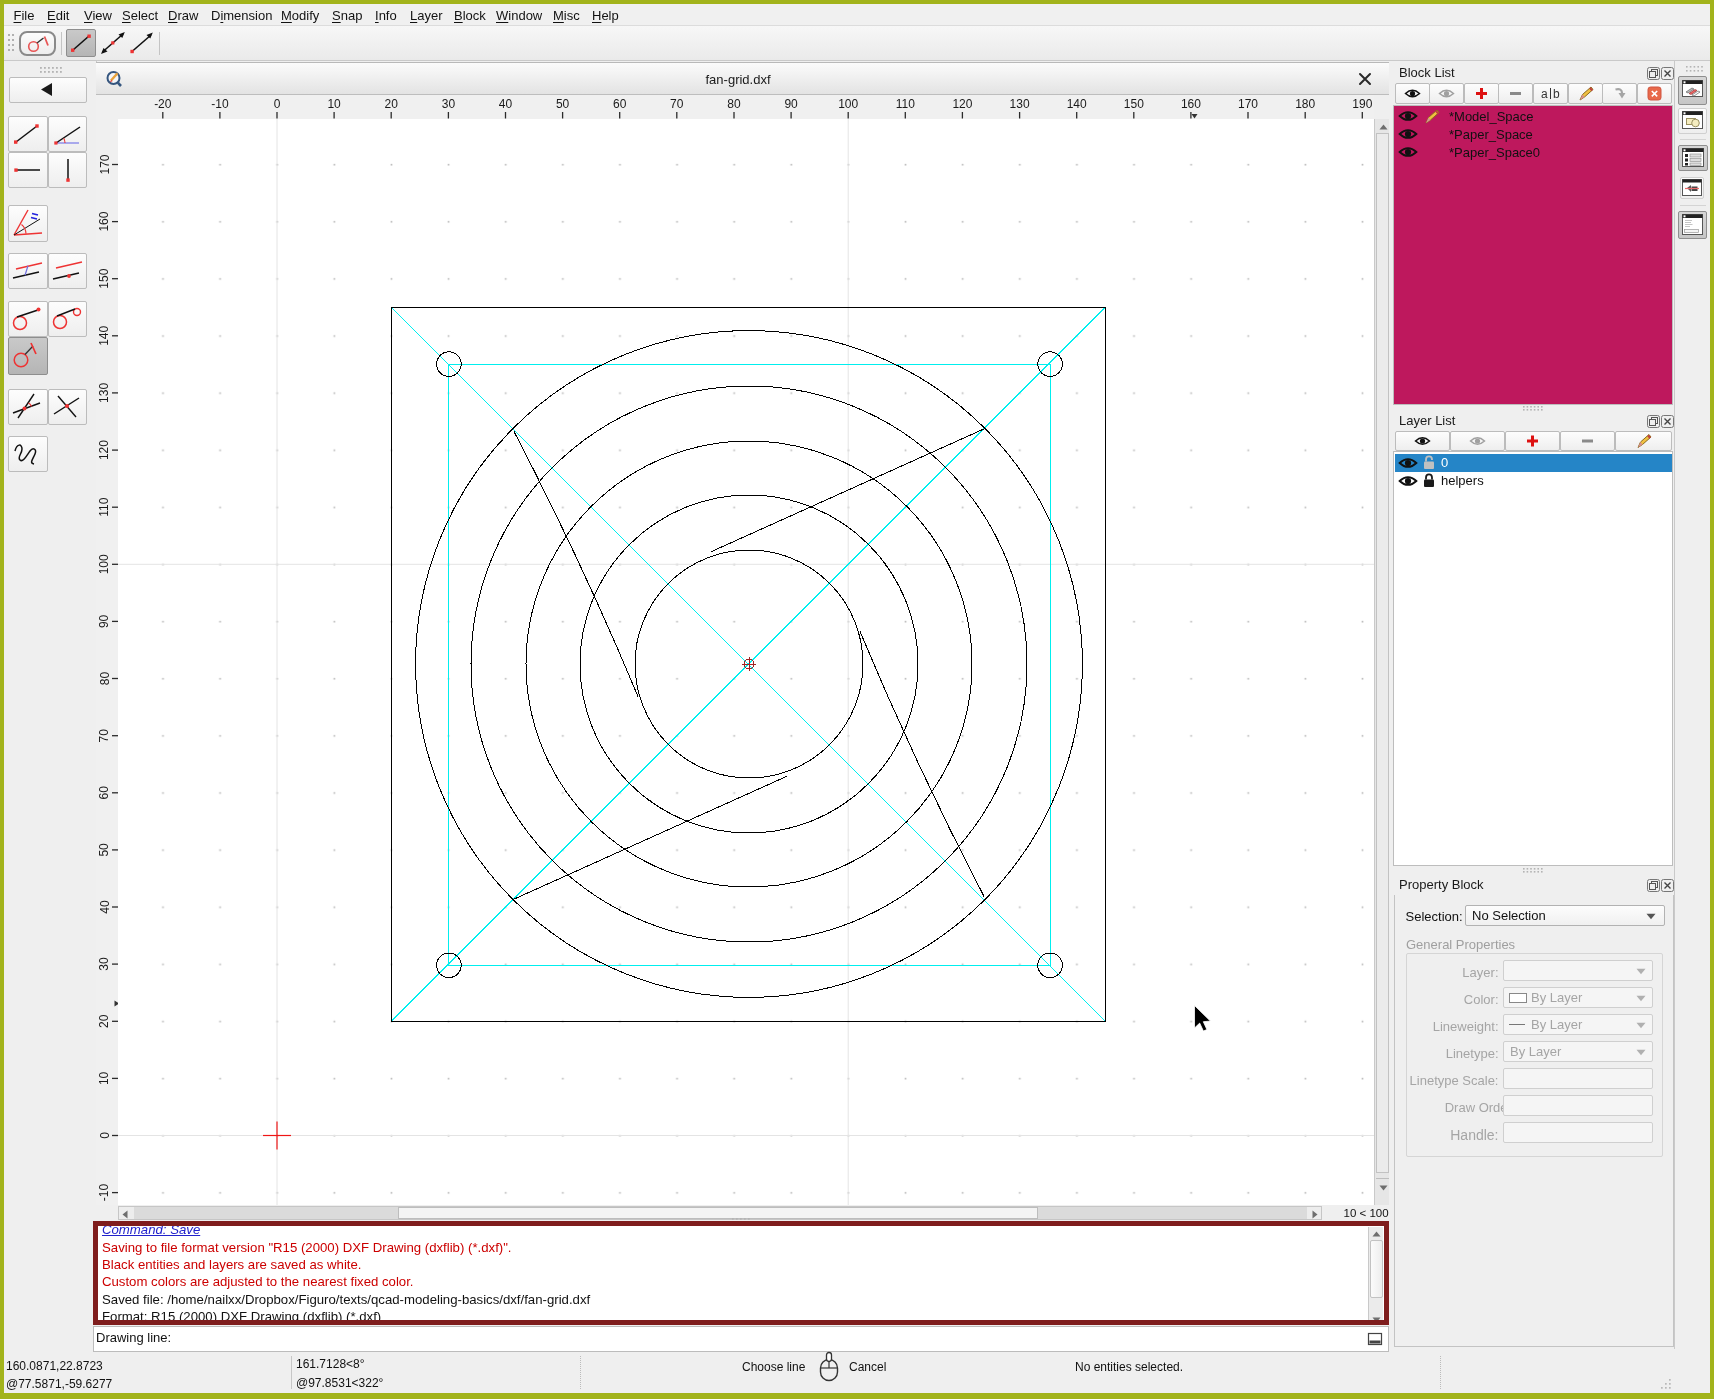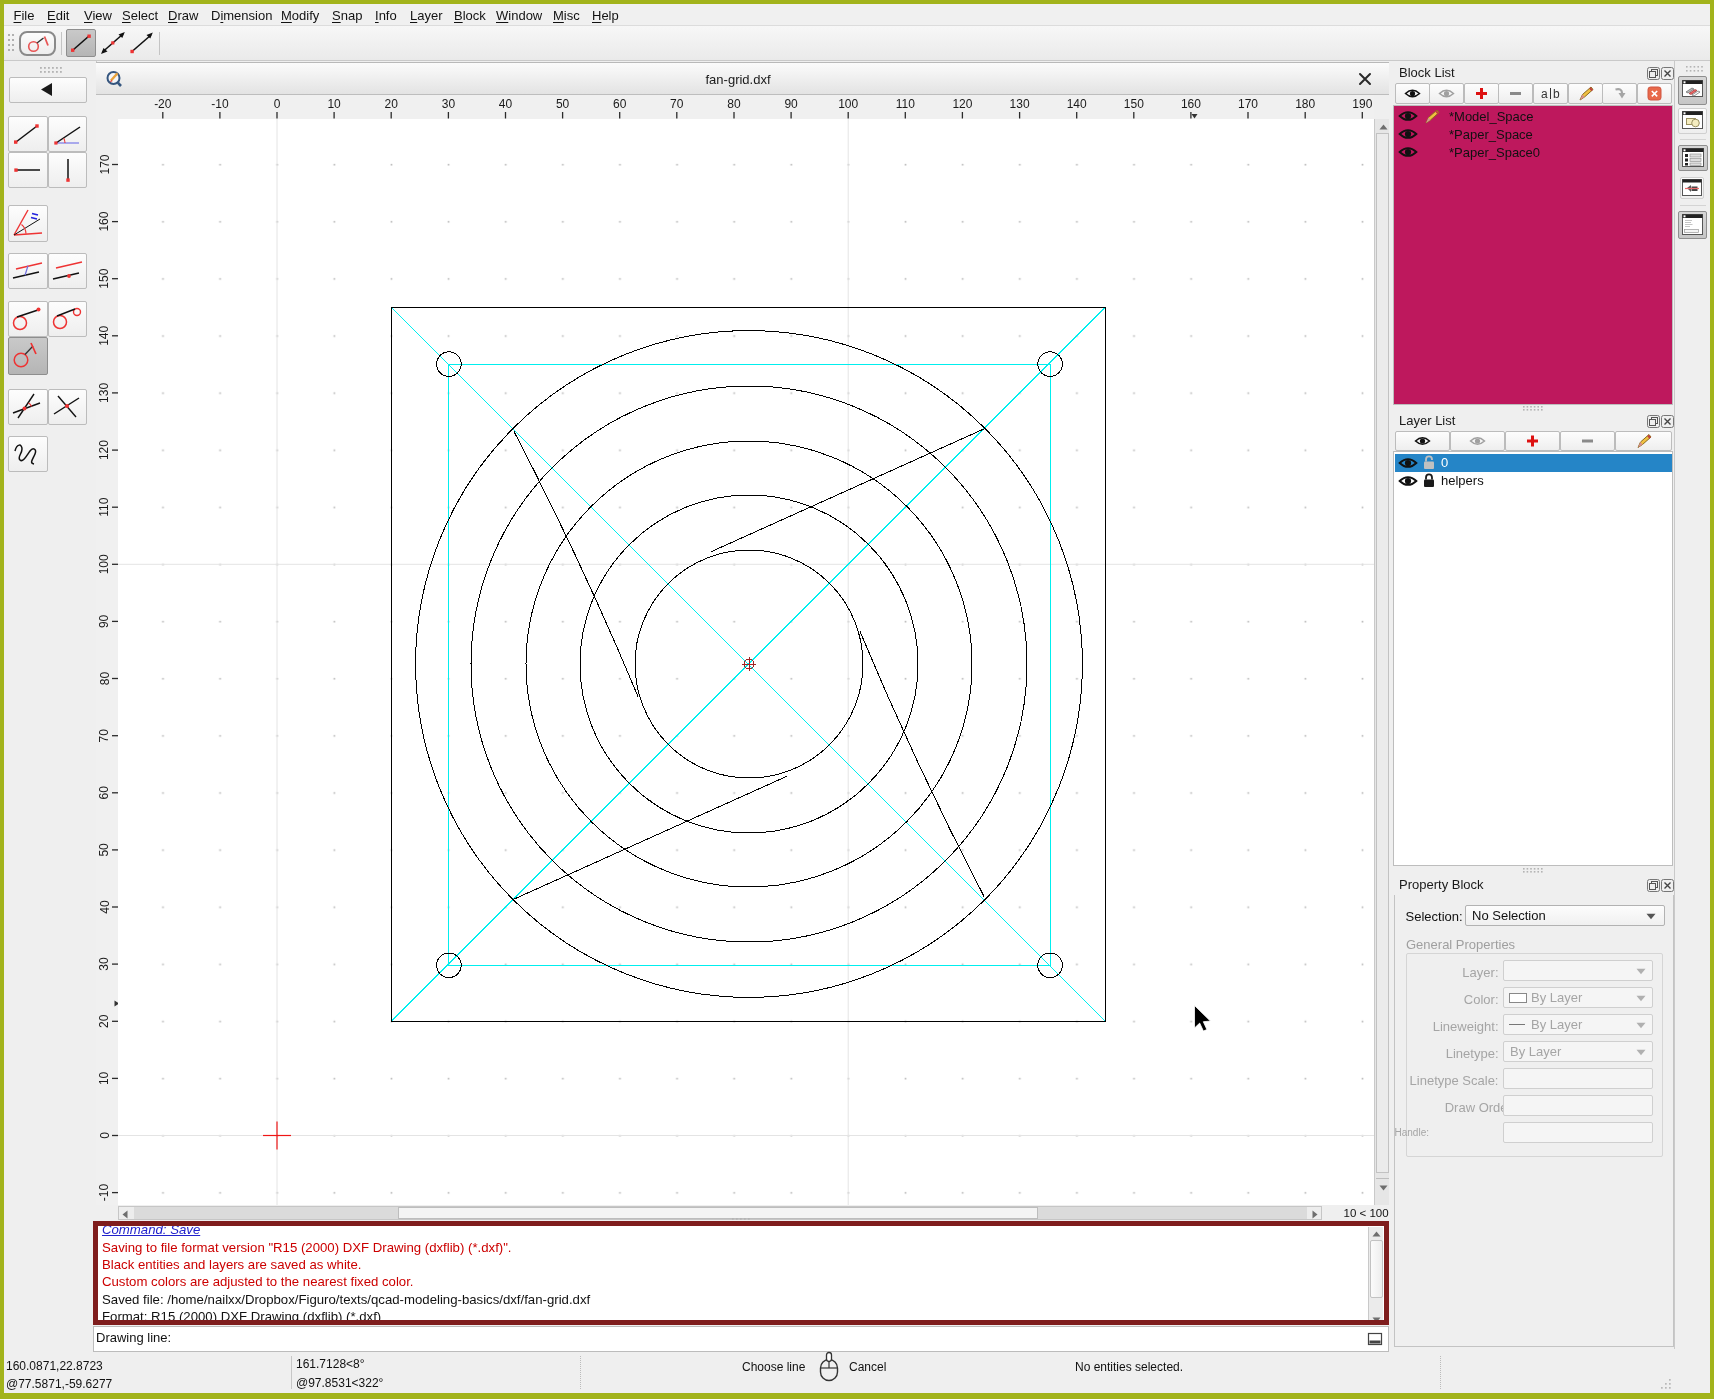--- a/index.html
+++ b/index.html
@@ -678,21 +678,21 @@
     <div class="abs" style="left:108.5px;top:145.5px;width:150px;height:21px;background:#f5f5f5;border:1px solid #cfcfcf;border-radius:2px;box-sizing:border-box;">
       <div class="abs" style="left:6px;top:2px;font-size:13px;color:#a5a5a5;">By Layer</div>
       <svg class="abs" style="left:132px;top:7px" width="10" height="7" viewBox="0 0 10 7">
           <path d="M0.5,0.8 L9.5,0.8 L5,6.3 Z" fill="#b0b0b0"></path>
         </svg>
     </div>
     <div class="abs" style="left:0;top:178px;width:104px;text-align:right;font-size:13px;color:#a5a5a5;">Linetype Scale:</div>
     <div class="abs" style="left:108.5px;top:172.5px;width:150px;height:21px;background:#f5f5f5;border:1px solid #cfcfcf;border-radius:2px;box-sizing:border-box;"></div>
     <div class="abs" style="left:0;top:205px;width:104px;text-align:right;font-size:13px;color:#a5a5a5;padding-left:17px;">Draw Order:</div>
     <div class="abs" style="left:108.5px;top:199.5px;width:150px;height:21px;background:#f5f5f5;border:1px solid #cfcfcf;border-radius:2px;box-sizing:border-box;"></div>
-    <div class="abs" style="left:0;top:232px;width:104px;font-size:10px;color:#a5a5a5;">Handle:</div>
+    <div class="abs" style="left:0;top:232px;width:104px;text-align:right;font-size:14px;color:#a5a5a5;">Handle:</div>
     <div class="abs" style="left:108.5px;top:226.5px;width:150px;height:21px;background:#f5f5f5;border:1px solid #cfcfcf;border-radius:2px;box-sizing:border-box;"></div>
   </div>
 </div>
 
 <div id="rightstrip" class="abs" style="left:1673.5px;top:61px;width:36.5px;height:1288px;background:#efefef;border-left:1px solid #c9c9c9;box-sizing:border-box;">
   <svg class="abs" style="left:11px;top:5px" width="17" height="6" viewBox="0 0 17 6">
       <g fill="#b4b4b4">
         <rect x="0" y="0" width="1.6" height="1.6"></rect>
         <rect x="3.8" y="0" width="1.6" height="1.6"></rect>
         <rect x="7.6" y="0" width="1.6" height="1.6"></rect>

